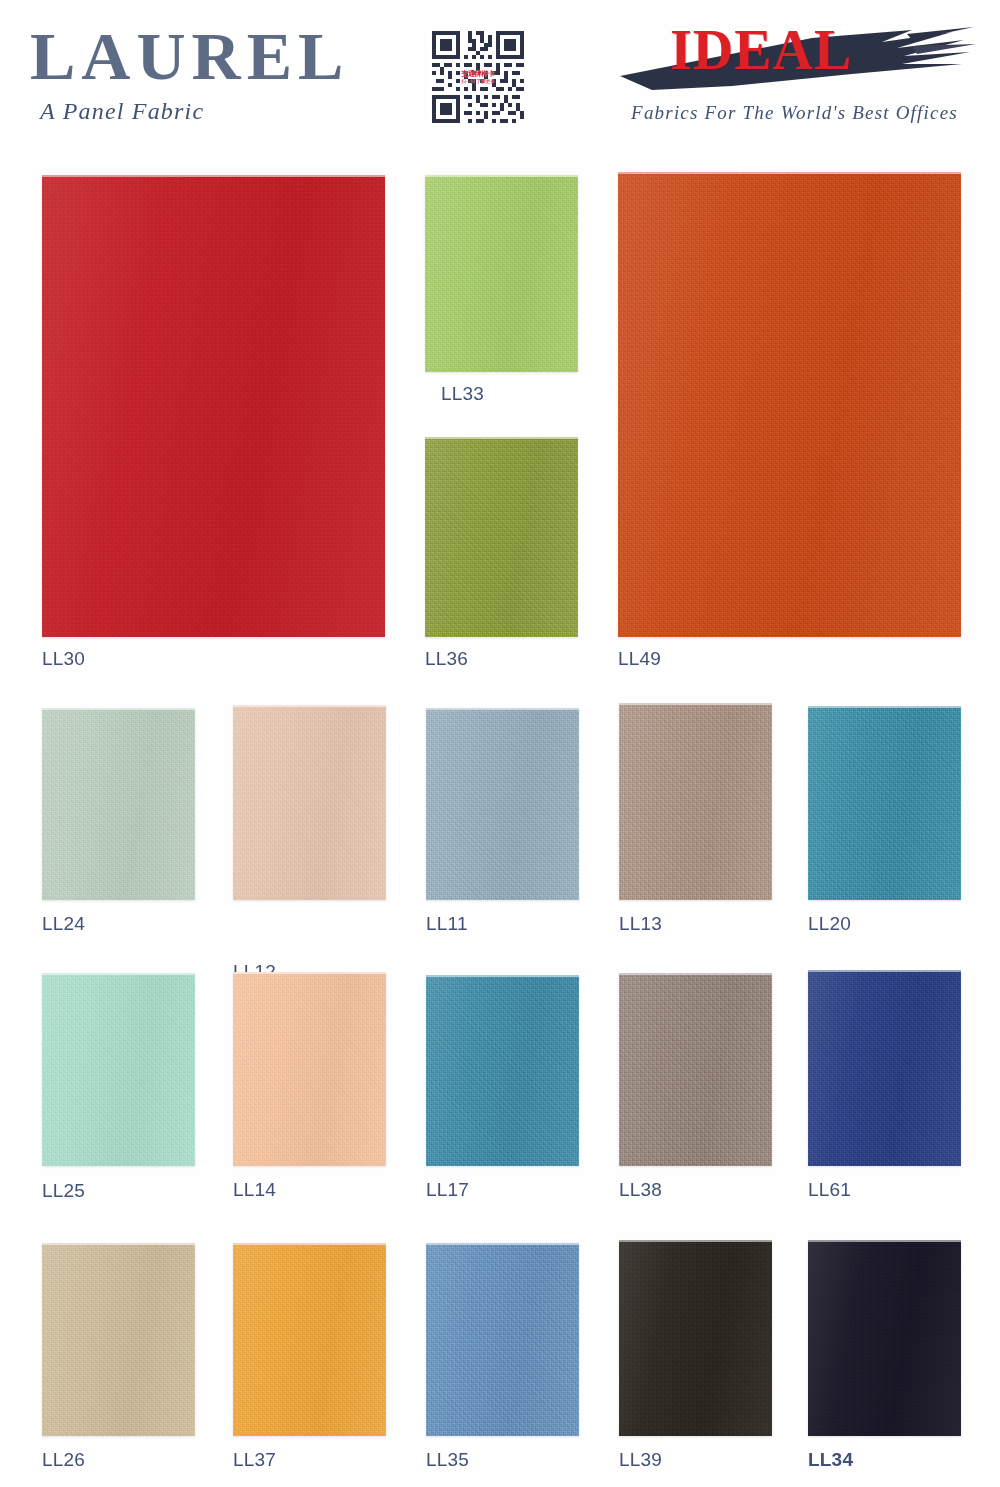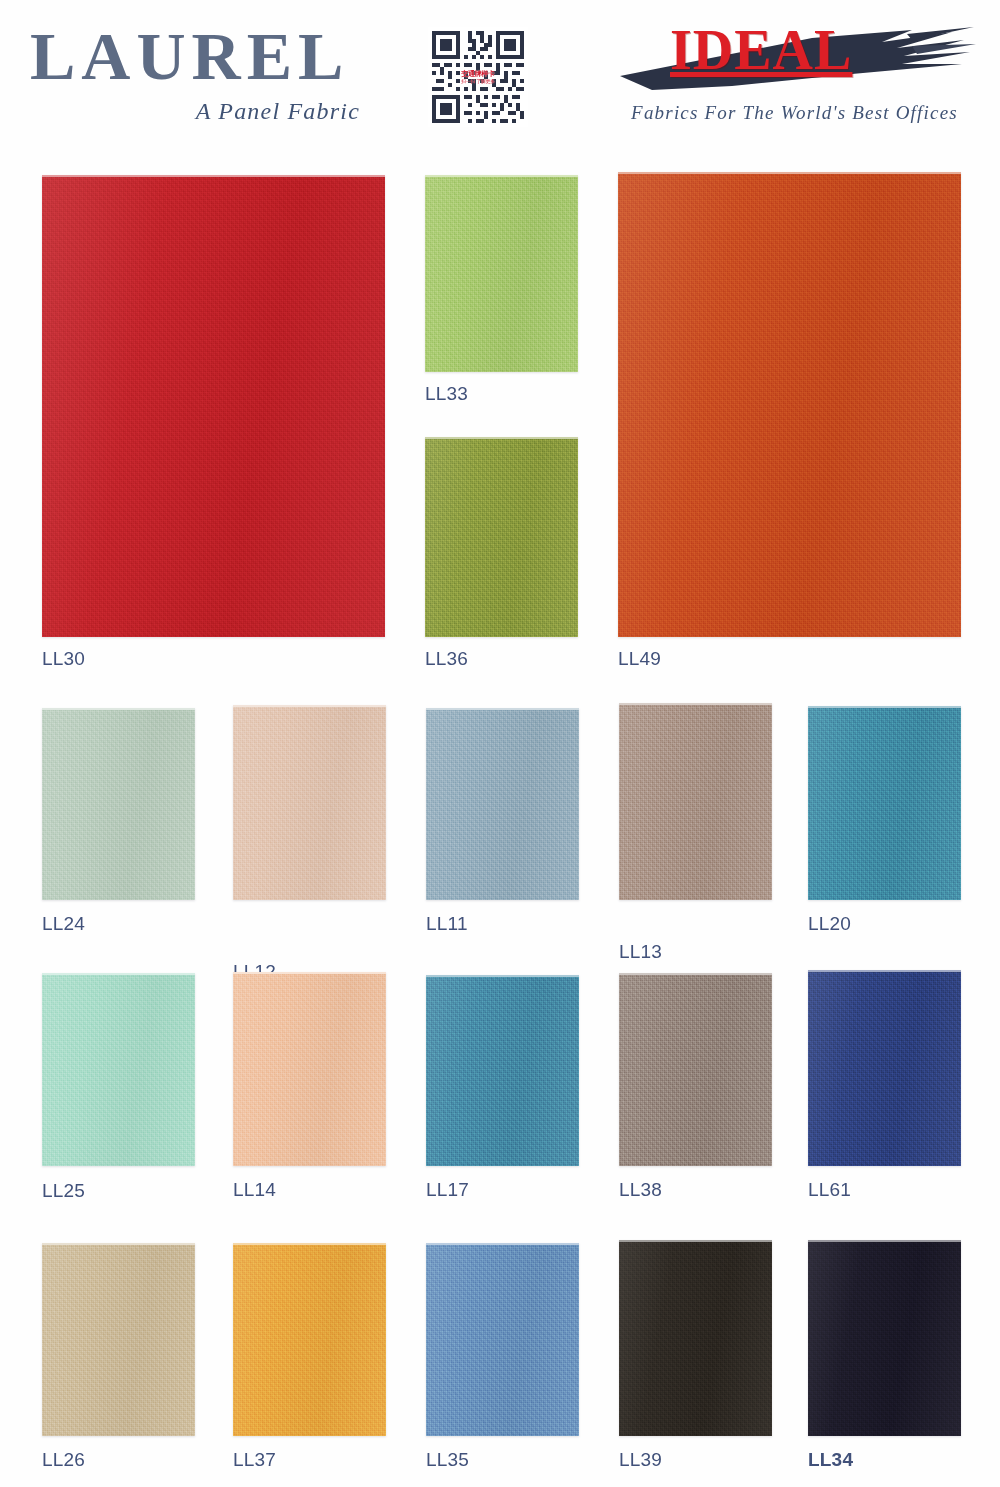--- a/index.html
+++ b/index.html
@@ -38,21 +38,20 @@
   }
   #brand-laurel .brand-tagline {
     font-family: "Liberation Serif", serif;
     font-style: italic;
     font-size: 24px;
     letter-spacing: 1.2px;
     color: #3f5274;
     margin-top: 8px;
     margin-left: 10px;
     white-space: nowrap;
-    text-align: right;
   }
 
   
   #qr-block {
     position: absolute;
     left: 428px; top: 27px;
     width: 100px; height: 100px;
   }
   #qr-block svg { display: block; width: 100px; height: 100px; }
   #qr-overlay {
@@ -88,21 +87,20 @@
     position: absolute;
     left: 58px; top: 4px;
     font-family: "Liberation Serif", serif;
     font-weight: bold;
     font-size: 56px;
     line-height: 1;
     letter-spacing: 1px;
     color: #dd1f26;
     text-shadow: 1px 1px 0 rgba(120,0,0,0.35);
     white-space: nowrap;
-    text-decoration: underline;
   }
   #ideal-tagline {
     position: absolute;
     left: 0; top: 84px;
     width: 365px;
     font-family: "Liberation Serif", serif;
     font-style: italic;
     font-size: 19px;
     letter-spacing: 1.2px;
     color: #3f5274;
@@ -287,21 +285,21 @@
 <div class="swatch" style="left:42px; top:175px; width:343px; height:462px; background:#c01f26;">
   <div class="weave"></div>
   <div class="sheen"></div>
 </div>
 <div class="swatch-label" style="left:42px; top:648px;">LL30</div>
 
 <div class="swatch" style="left:425px; top:175px; width:153px; height:197px; background:#a6c96c;">
   <div class="weave"></div>
   <div class="sheen"></div>
 </div>
-<div class="swatch-label" style="left:425px; top:383px;">LL33</div>
+<div class="swatch-label" style="left:441px; top:383px;">LL33</div>
 
 <div class="swatch" style="left:425px; top:437px; width:153px; height:200px; background:#8a9b3c;">
   <div class="weave"></div>
   <div class="sheen"></div>
 </div>
 <div class="swatch-label" style="left:425px; top:648px;">LL36</div>
 
 <div class="swatch" style="left:618px; top:172px; width:343px; height:465px; background:#c8491d;">
   <div class="weave"></div>
   <div class="sheen"></div>
@@ -323,21 +321,21 @@
 <div class="swatch" style="left:426px; top:708px; width:153px; height:192px; background:#93adbd;">
   <div class="weave"></div>
   <div class="sheen"></div>
 </div>
 <div class="swatch-label" style="left:426px; top:913px;">LL11</div>
 
 <div class="swatch" style="left:619px; top:703px; width:153px; height:197px; background:#a99285;">
   <div class="weave"></div>
   <div class="sheen"></div>
 </div>
-<div class="swatch-label" style="left:619px; top:913px;margin-top:28px;">LL13</div>
+<div class="swatch-label" style="left:619px; top:913px;">LL13</div>
 
 <div class="swatch" style="left:808px; top:706px; width:153px; height:194px; background:#3e8ba5;">
   <div class="weave"></div>
   <div class="sheen"></div>
 </div>
 <div class="swatch-label" style="left:808px; top:913px;">LL20</div>
 
 <div class="swatch" style="left:42px; top:973px; width:153px; height:193px; background:#a7dcc8;">
   <div class="weave"></div>
   <div class="sheen"></div>

